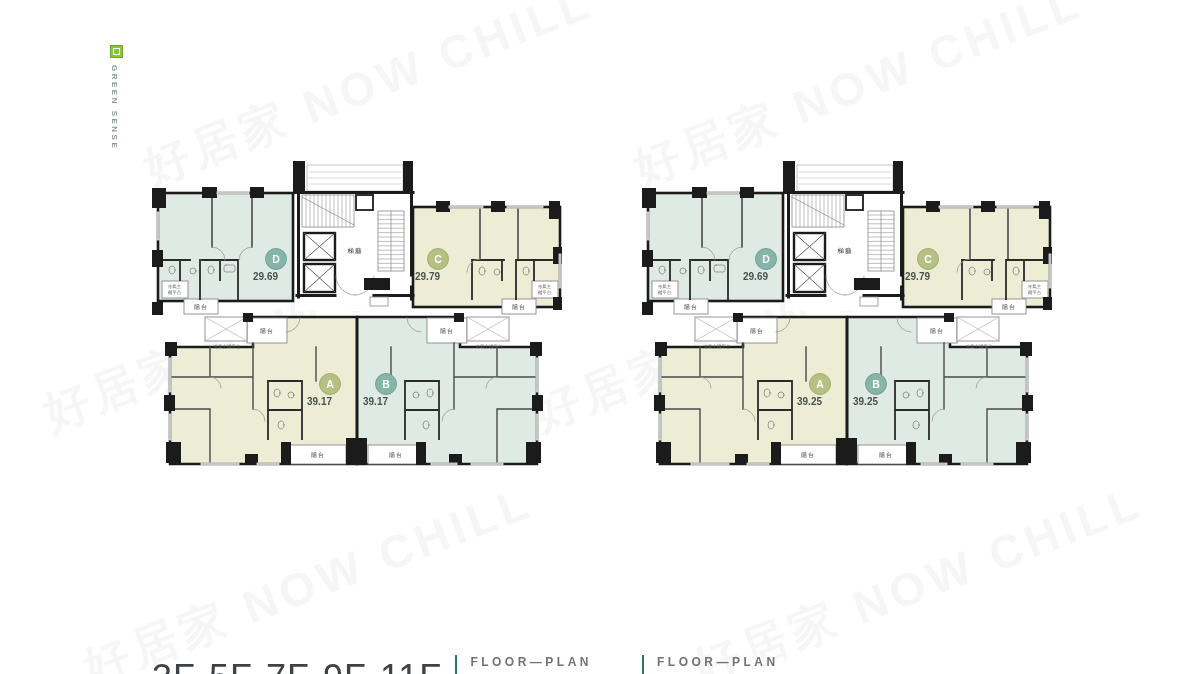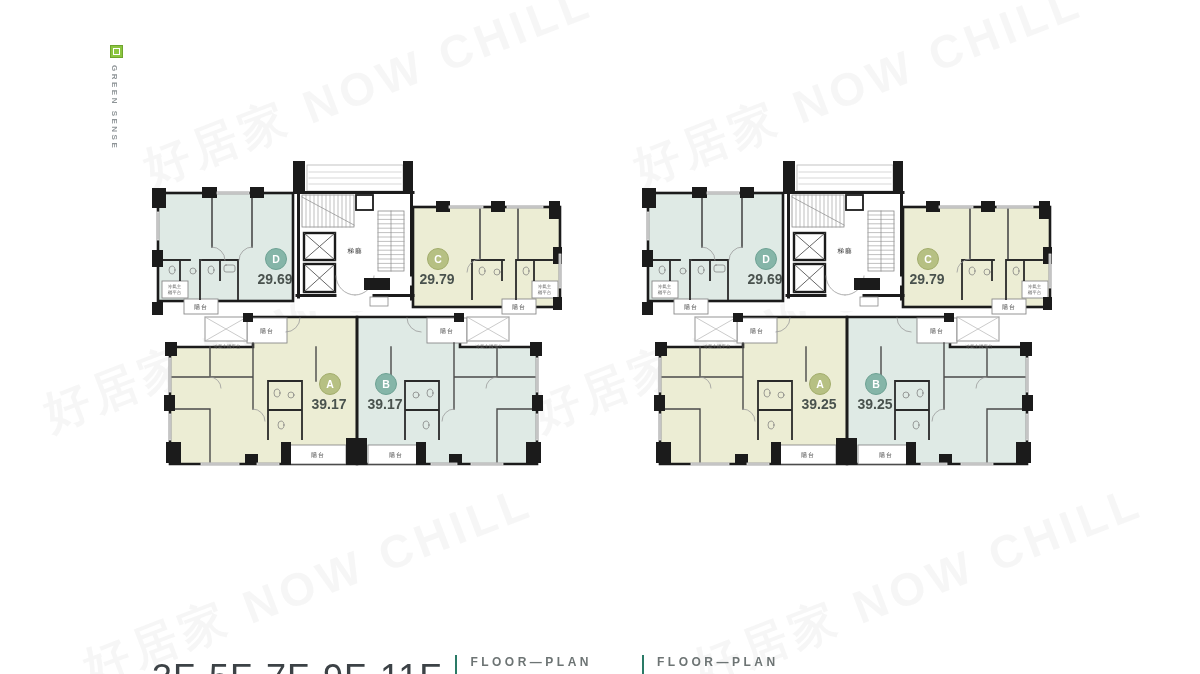--- a/index.html
+++ b/index.html
@@ -15,21 +15,21 @@
   .brand-icon span{display:block;width:5px;height:5px;border:1px solid #ffffff;}
   .brand-text{margin-top:7px;writing-mode:vertical-rl;font-size:8px;letter-spacing:2.5px;
       color:#8f9598;font-weight:bold;}
   
   .plan{position:absolute;top:147px;width:420px;height:325px;}
   .plan svg{position:absolute;left:0;top:0;}
   .badge{position:absolute;width:20px;height:20px;border-radius:50%;display:flex;align-items:center;
       justify-content:center;color:#ffffff;font-size:10.5px;font-weight:bold;}
   .badge-teal{background:#85b5a8;border:1px solid #6ea294;}
   .badge-olive{background:#b6c083;border:1px solid #a3ad6c;}
-  .area{position:absolute;width:44px;text-align:center;font-size:14px;font-weight:bold;color:#49524e;}
+  .area{position:absolute;width:44px;text-align:left;font-size:10px;font-weight:bold;color:#49524e;}
   .lbl{position:absolute;font-size:6px;letter-spacing:1px;color:#474747;width:24px;text-align:center;}
   .lbl-lobby{font-size:6.5px;width:26px;color:#333;}
   .lbl-ac{font-size:4.5px;letter-spacing:0;color:#5f5f5f;line-height:1.25;}
   .lbl-ac.stacked{width:17px;}
   .lbl-ac.flat{width:42px;white-space:nowrap;}
   
   .title-block{position:absolute;top:612px;display:flex;align-items:center;color:#3c4246;margin-top:40px;}
   .floors{font-size:36px;line-height:42px;letter-spacing:1px;font-weight:500;margin-right:13px;}
   .tdiv{width:2px;height:46px;background:#2a7a66;margin-right:13px;}
   .tcol{display:flex;flex-direction:column;padding-top:3px;}

